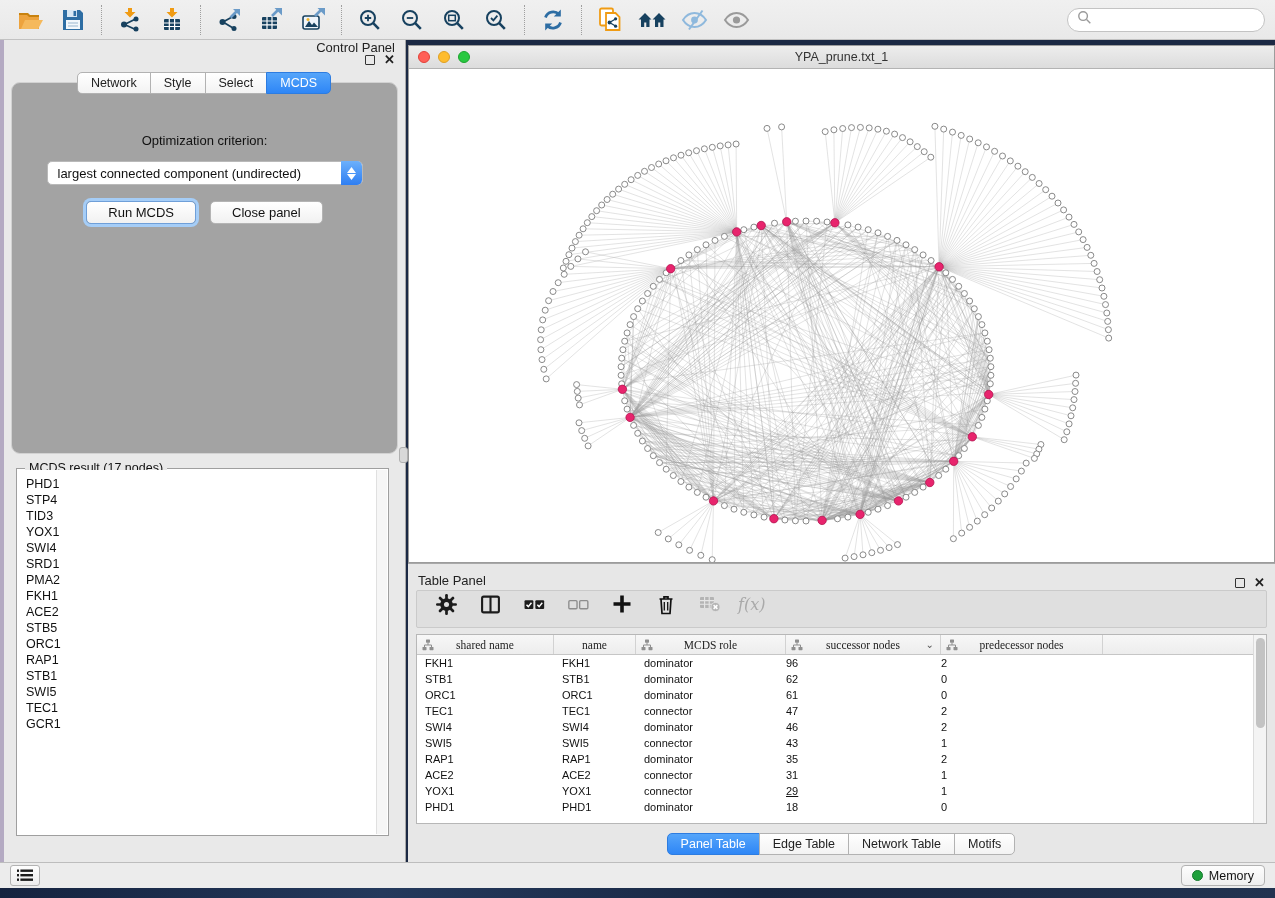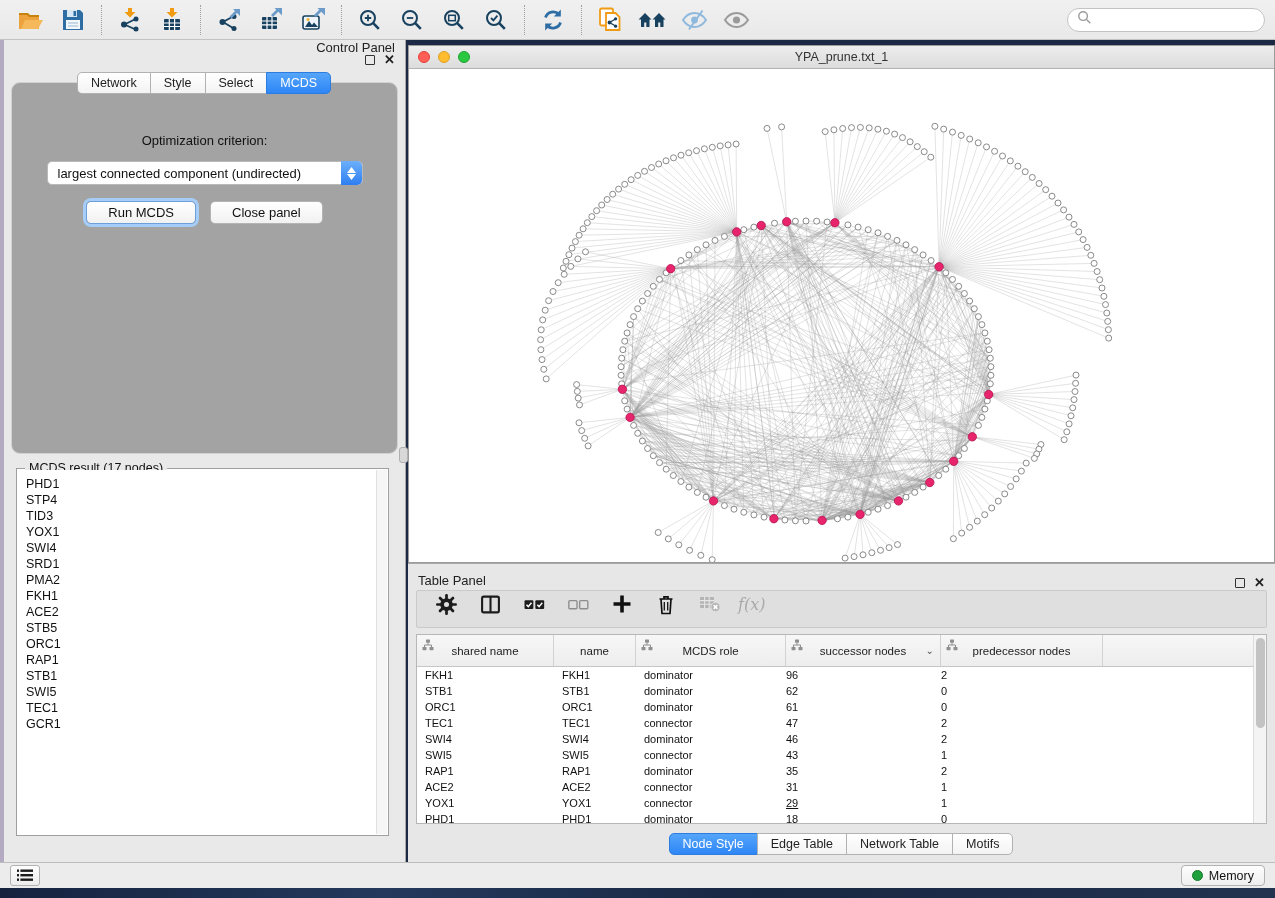--- a/index.html
+++ b/index.html
@@ -59,21 +59,21 @@
   .nw-canvas { position:relative; width:865px; height:493px; background:#fff; }
 
   
   .table-panel { position:absolute; left:408px; top:563px; width:867px; height:299px; background:#e7e7e7; border-top:1px solid #a8a8a8; }
   .tp-header { height:24px; display:flex; align-items:flex-end; padding:0 10px; }
   .tp-title { font-size:13px; color:#222; }
   .tp-toolbar { margin:2px 8px 0 8px; height:38px; background:#dfdfdf; border:1px solid #cacaca; border-radius:2px;
                 display:flex; align-items:center; gap:10px; padding-left:12px; }
   .tp-tool { width:34px; height:30px; display:flex; justify-content:center; }
   .tp-table { margin:6px 8px 0 8px; height:190px; background:#fff; border:1px solid #b7b7b7; position:relative; overflow:hidden; }
-  .thead { display:flex; height:32px; background:linear-gradient(#f7f7f7,#ededed); border-bottom:1px solid #c6c6c6; }
+  .thead { display:flex; height:20px; background:linear-gradient(#f7f7f7,#ededed); border-bottom:1px solid #c6c6c6;font-family:Liberation Serif, serif; }
   .th { position:relative; display:flex; align-items:center; justify-content:center; border-right:1px solid #d2d2d2; font-size:11.5px; color:#222; }
   .th .shared-ic { position:absolute; left:5px; top:4px; }
   .th .sort-ind { position:absolute; right:6px; font-size:10px; color:#555; }
   .trow { display:flex; height:16px; }
   .td { font-size:11px; color:#111; padding-left:8px; white-space:nowrap; overflow:hidden; line-height:16px; }
   .td.num { text-align:left; padding-right:14px; padding-left:0; }
   .tp-scroll { position:absolute; top:0; right:0; bottom:0; width:13px; background:#f4f4f4; border-left:1px solid #dcdcdc; }
   .tp-thumb { position:absolute; top:3px; right:1.5px; width:9px; height:90px; background:#c3c3c3; border-radius:5px; }
   .tp-tabs { display:flex; justify-content:center; margin-top:9px; position:relative; }
 
@@ -1407,21 +1407,21 @@
             <div class="td" style="width: 150px; flex: 0 0 150px;">dominator</div>
             <div class="td num" style="width: 155px; flex: 0 0 155px;">18</div>
             <div class="td num" style="width: 162px; flex: 0 0 162px;">0</div>
           </div>
         </div>
       <div class="tp-scroll">
           <div class="tp-thumb"></div>
         </div>
     </div>
     <div class="tp-tabs" id="tp-tabs">
-        <div class="seg active">Node Style</div>
+        <div class="seg active">Panel Table</div>
         <div class="seg">Edge Table</div>
         <div class="seg">Network Table</div>
         <div class="seg">Motifs</div>
       </div>
   </div>
 
   <div class="status-bar">
     <span class="list-btn">
       <svg width="16" height="13" viewBox="0 0 16 13">
           <g fill="#1c1c1c">

